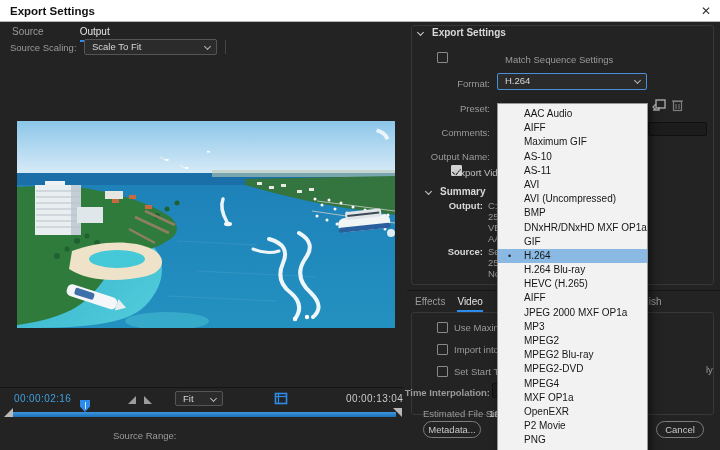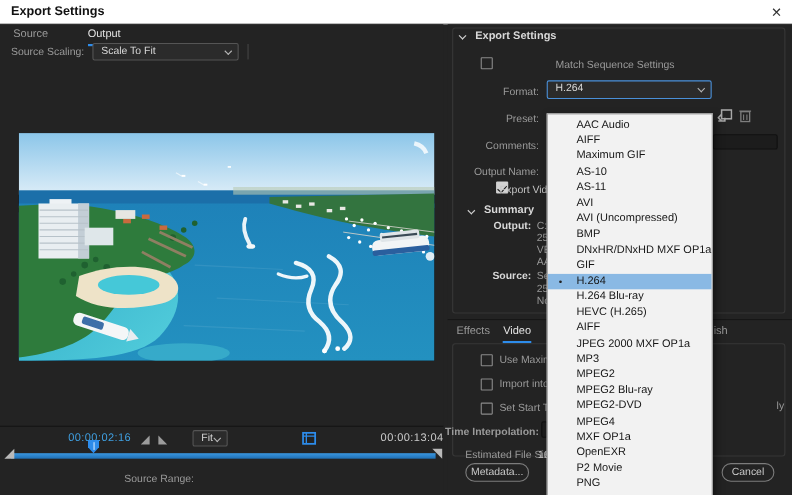--- a/index.html
+++ b/index.html
@@ -228,26 +228,26 @@
       <g stroke="#ffffff" stroke-width="1" opacity=".08">
           <line x1="160" y1="120" x2="240" y2="124"></line>
           <line x1="180" y1="150" x2="300" y2="156"></line>
           <line x1="150" y1="175" x2="260" y2="180"></line>
         </g>
     </svg>
   </div>
 
   
   <div class="abs" style="left:0;top:387px;width:403px;height:1px;background:#141414;"></div>
-  <span class="abs tc" style="left:14px;top:393px;color:var(--timecode-blue,#3f9fe0);margin-left:48px;">00:00:02:16</span>
+  <span class="abs tc" style="left:14px;top:393px;color:var(--timecode-blue,#3f9fe0);">00:00:02:16</span>
   <svg class="abs" style="left:127px;top:395px;" width="28" height="10" viewBox="0 0 28 10">
     <polygon points="9,1 9,9 1,9" fill="#9c9c9c"></polygon>
     <polygon points="17,1 25,9 17,9" fill="#9c9c9c"></polygon>
   </svg>
-  <div class="dd" style="left:175px;top:391px;width:32px;height:15px;">
+  <div class="dd" style="left:175px;top:391px;width:48px;height:15px;">
     <span>Fit</span>
     <span class="chev"></span>
   </div>
   <svg class="abs" style="left:273px;top:391px;" width="16" height="15" viewBox="0 0 16 15">
     <rect x="2.5" y="2.5" width="11" height="10" fill="none" stroke="#2d8ceb" stroke-width="1.6"></rect>
     <line x1="2.5" y1="5.5" x2="13.5" y2="5.5" stroke="#2d8ceb" stroke-width="1.2"></line>
     <line x1="5.5" y1="2.5" x2="5.5" y2="12.5" stroke="#2d8ceb" stroke-width="1.2"></line>
   </svg>
   <span class="abs tc" style="left:346px;top:393px;color:#c9c9c9;">00:00:13:04</span>
 

